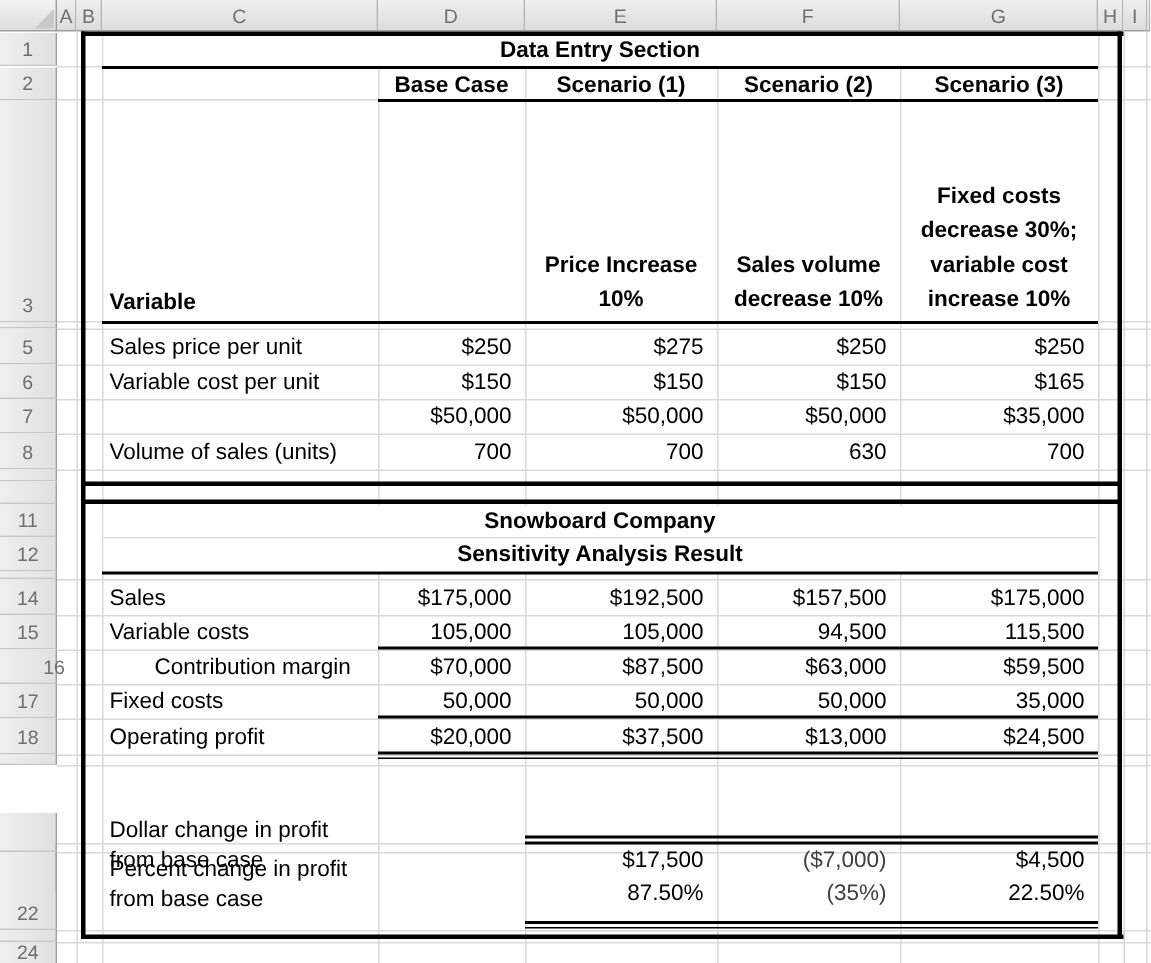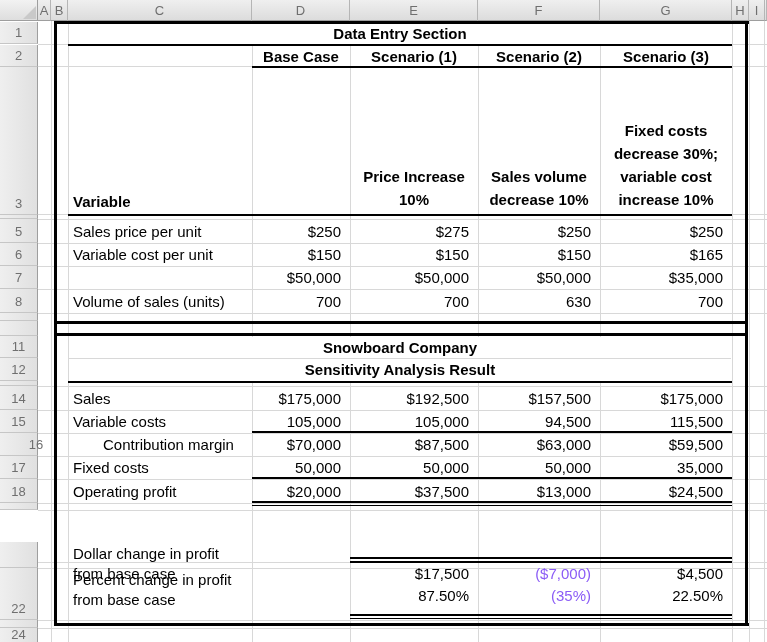--- a/index.html
+++ b/index.html
@@ -26,21 +26,21 @@
   .lbl{padding-left:5px;}
   .num{justify-content:flex-end;padding-right:9px;}
   .b{font-weight:bold;}
   .ctr{justify-content:center;text-align:right;}
   .h3{align-items:flex-end;justify-content:center;text-align:center;font-weight:bold;
       line-height:23px;padding-bottom:4px;}
   .h3l{align-items:flex-end;font-weight:bold;padding-bottom:5px;}
   .wrap2{align-items:flex-start;padding-top:2px;line-height:20px;}
   .vbot{align-items:flex-end;padding-bottom:12px;}
   .vbot2{align-items:flex-end;padding-bottom:16px;}
-  .neg{color:#8b5cf6;}
+  .neg{color:#404040;}
   
   .col-c{left:68px;width:184px;} .col-d{left:252px;width:98px;} .col-e{left:350px;width:128px;}
   .col-f{left:478px;width:122px;} .col-g{left:600px;width:132px;} .col-cg{left:68px;width:664px;}
   .col-c20{left:68px;width:180px;}
   
   .r1{top:22px;height:22px;} .r2{top:45px;height:22px;} .r3{top:67px;height:148px;}
   .r5{top:219px;height:24px;} .r6{top:243px;height:23px;} .r7{top:266px;height:23px;} .r8{top:289px;height:24px;}
   .r11{top:336px;height:22px;} .r12{top:358px;height:23px;}
   .r14{top:386px;height:24px;} .r15{top:410px;height:23px;} .r16{top:433px;height:23px;padding-left:35px;}
   .r17{top:456px;height:23px;} .r18{top:479px;height:24px;}

